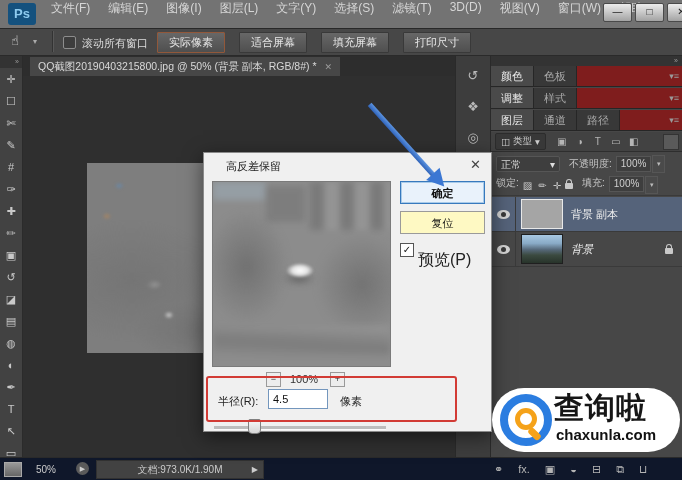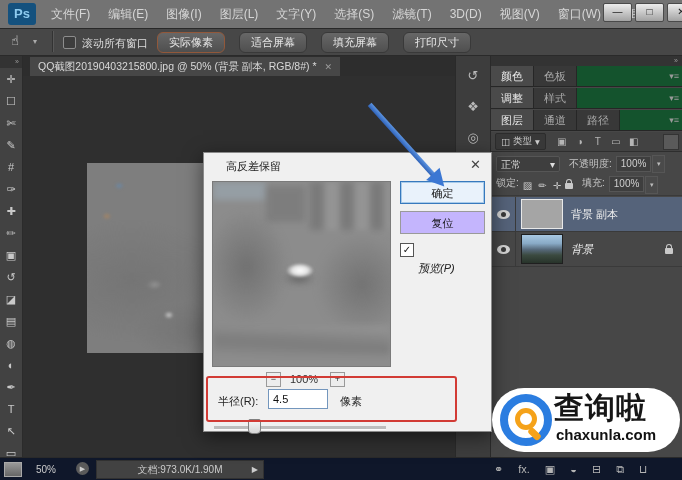--- a/index.html
+++ b/index.html
@@ -2,35 +2,35 @@
 <html><head>
 <meta charset="utf-8">
 <style>
   html,body{margin:0;padding:0;background:#222;}
   #app{position:relative;width:682px;height:480px;background:#474747;overflow:hidden;
        font-family:"Liberation Sans","DejaVu Sans",sans-serif;-webkit-font-smoothing:antialiased;}
   
   .menubar{position:absolute;left:0;top:0;width:682px;height:28px;background:#737373;border-bottom:1px solid #282828;padding-left:20px;}
   .ps-logo{position:absolute;left:8px;top:3px;width:28px;height:22px;background:#14517e;color:#8ecbef;
            font-size:13px;font-weight:bold;text-align:center;line-height:22px;border-radius:3px;}
-  .menus{position:absolute;left:42px;top:0;height:28px;display:flex;align-items:center;}
+  .menus{position:absolute;left:42px;top:0;height:28px;display:flex;}
   .menu-item{padding:0 9px;font-size:12px;color:#d6d6d6;white-space:nowrap;}
   .winctl{position:absolute;right:6px;top:3px;display:flex;gap:3px;}
   .wbtn{width:27px;height:17px;background:linear-gradient(#ececec,#a3a3a3);border:1px solid #4a4a4a;
         border-radius:2px;color:#222;font-size:10px;text-align:center;line-height:15px;}
   
   .optionsbar{position:absolute;left:0;top:29px;width:682px;height:26px;background:#474747;border-bottom:1px solid #2a2a2a;}
   .hand-tool{position:absolute;left:11px;top:4px;font-size:13px;color:#e0e0e0;}
   .tool-dd{position:absolute;left:33px;top:8px;font-size:8px;color:#aaa;}
   .opt-sep{position:absolute;left:52px;top:2px;width:1px;height:21px;background:#333;border-right:1px solid #585858;}
   .opt-cb{position:absolute;left:63px;top:7px;width:11px;height:11px;background:#3d3d3d;border:1px solid #8d8d8d;border-radius:2px;}
   .opt-cb-label{position:absolute;left:82px;top:7px;font-size:11px;color:#ddd;}
   .opt-buttons{position:absolute;left:157px;top:3px;display:flex;gap:14px;}
   .opt-btn{height:19px;line-height:18px;padding:0 11px;font-size:11px;color:#e8e8e8;
-           background:linear-gradient(#676767,#4f4f4f);border:1px solid #393939;border-radius:6px;white-space:nowrap;}
+           background:linear-gradient(#676767,#4f4f4f);border:1px solid #393939;border-radius:1px;white-space:nowrap;}
   .opt-btn.first{border-color:#92583a;}
   
   .tabbar{position:absolute;left:22px;top:56px;width:433px;height:20px;background:#2d2d2d;}
   .doc-tab{position:absolute;left:8px;top:1px;height:19px;background:#474747;display:flex;align-items:center;
            padding:0 8px;font-size:10.5px;color:#d8d8d8;white-space:nowrap;}
   .doc-close{margin-left:8px;color:#9a9a9a;font-size:9px;}
   
   .toolbar{position:absolute;left:0;top:56px;width:22px;height:401px;background:#424242;border-right:1px solid #2b2b2b;overflow:hidden;}
   .tb-head{height:12px;background:#333;color:#999;font-size:7px;text-align:right;line-height:12px;padding-right:3px;}
   .tool{display:block;width:22px;height:22px;color:#c9c9c9;font-size:11px;text-align:center;line-height:22px;}
@@ -47,21 +47,21 @@
     radial-gradient(5px 4px at 13% 12%, #6d86a0, transparent),
     radial-gradient(80px 30px at 50% 88%, #717171, transparent);}
   
   .dock{position:absolute;left:455px;top:56px;width:35px;height:401px;background:#3d3d3d;border-left:1px solid #2a2a2a;
         display:flex;flex-direction:column;align-items:center;padding-top:12px;gap:16px;box-sizing:border-box;}
   .dock-icon{color:#b8b8b8;font-size:13px;}
   
   .rpanel{position:absolute;left:490px;top:56px;width:192px;height:401px;background:#474747;border-left:1px solid #2a2a2a;}
   .rp-top{position:absolute;left:0;top:0;width:192px;height:10px;background:#333;color:#999;font-size:7px;
           text-align:right;line-height:10px;padding-right:5px;box-sizing:border-box;}
-  .tabrow{position:absolute;left:0;width:192px;height:20px;background:#14532d;border-bottom:1px solid #262626;display:flex;}
+  .tabrow{position:absolute;left:0;width:192px;height:20px;background:#7f1d1d;border-bottom:1px solid #262626;display:flex;}
   .g1{top:10px}.g2{top:32px}.g3{top:54px}
   .ptab{height:20px;line-height:20px;padding:0 10px;font-size:11px;color:#a8a8a8;background:#383838;
         border-right:1px solid #262626;white-space:nowrap;}
   .ptab.active{background:#4a4a4a;color:#e8e8e8;}
   .pmenu{margin-left:auto;color:#9a9a9a;font-size:9px;line-height:20px;padding-right:4px;}
   .filterrow{position:absolute;top:76px;left:0;width:192px;height:20px;background:#424242;border-bottom:1px solid #2e2e2e;
              display:flex;align-items:center;padding:0 4px;box-sizing:border-box;}
   .kind-pill{display:flex;align-items:center;gap:3px;background:#383838;border:1px solid #2c2c2c;border-radius:2px;
              height:15px;padding:0 5px;font-size:9.5px;color:#ccc;}
   .f-icons{display:flex;gap:2px;margin-left:8px;}
@@ -116,25 +116,25 @@
   .zoom-in{left:126px;top:219px;}
   .zoom-level{position:absolute;left:86px;top:220px;font-size:11px;color:#333;}
   .radius-label{position:absolute;left:14px;top:241px;font-size:11px;color:#222;}
   .radius-input{position:absolute;left:64px;top:236px;width:60px;height:20px;background:#fff;border:1px solid #7396bd;
                 font-size:11px;color:#111;padding:0 4px;box-sizing:border-box;font-family:inherit;}
   .radius-unit{position:absolute;left:136px;top:241px;font-size:11px;color:#222;}
   .slider-track{position:absolute;left:10px;top:273px;width:172px;height:3px;background:#bdbdbd;border-bottom:1px solid #fafafa;}
   .slider-thumb{position:absolute;left:44px;top:266px;width:11px;height:13px;background:linear-gradient(#f8f8f8,#d6d6d6);
                 border:1px solid #808080;border-radius:2px 2px 4px 4px;}
   .dbtn{position:absolute;left:196px;width:85px;height:23px;font-size:11px;color:#111;text-align:center;line-height:22px;box-sizing:border-box;}
-  .btn-ok{top:28px;background:#e9f2fb;border:1px solid #3779bd;box-shadow:inset 0 0 0 1px #a9cbe9;}
-  .btn-reset{top:58px;background:#c4b5fd;border:1px solid #9a9a9a;}
+  .btn-ok{top:28px;background:#e9f2fb;border:1px solid #3779bd;box-shadow:inset 0 0 0 1px #a9cbe9;font-weight:bold;}
+  .btn-reset{top:58px;background:#fef9c3;border:1px solid #9a9a9a;}
   .pv-check{position:absolute;left:196px;top:90px;width:12px;height:12px;background:#fff;border:1px solid #555;
             font-size:10px;line-height:11px;text-align:center;color:#111;}
-  .pv-label{position:absolute;left:214px;top:108px;font-size:11px;color:#222;font-style:italic;}
+  .pv-label{position:absolute;left:214px;top:97px;font-size:16px;color:#222;}
   
   .red-box{position:absolute;left:206px;top:376px;width:247px;height:42px;border:2px solid #d23b35;border-radius:3px;z-index:60;}
   .arrow{position:absolute;left:370px;top:104px;width:115px;height:0;transform:rotate(48deg);transform-origin:0 0;z-index:70;}
   .arrow-shaft{position:absolute;left:0;top:-2px;width:96px;height:5px;background:linear-gradient(#5b93e0,#2f62b8);}
   .arrow-head{position:absolute;left:94px;top:-9px;width:0;height:0;border-left:17px solid #3b77d3;
               border-top:9px solid transparent;border-bottom:9px solid transparent;}
   
   .bottombar{position:absolute;left:0;top:457px;width:682px;height:23px;background:#0f172a;border-top:1px solid #2a2a2a;}
   .sb-thumb{position:absolute;left:4px;top:4px;width:16px;height:13px;background:linear-gradient(#999,#666);border:1px solid #a8a8a8;}
   .sb-zoom{position:absolute;left:36px;top:6px;font-size:10px;color:#ccc;}

